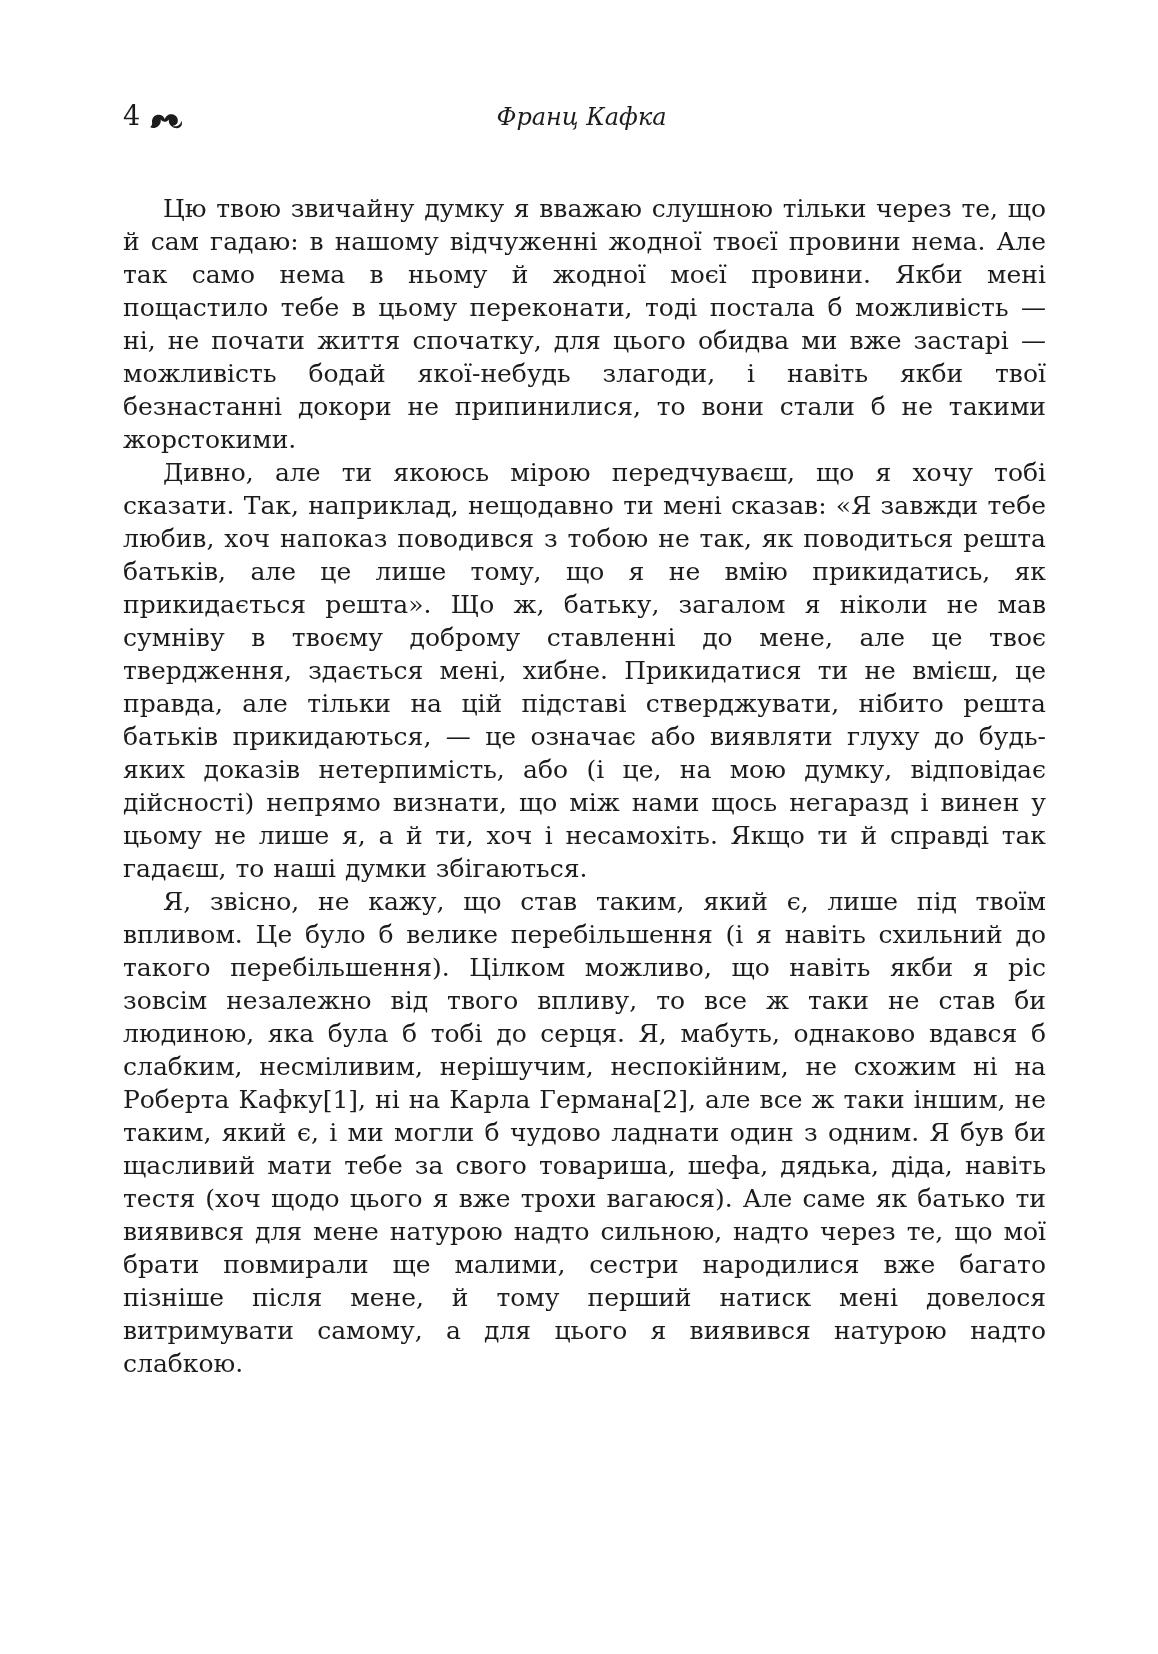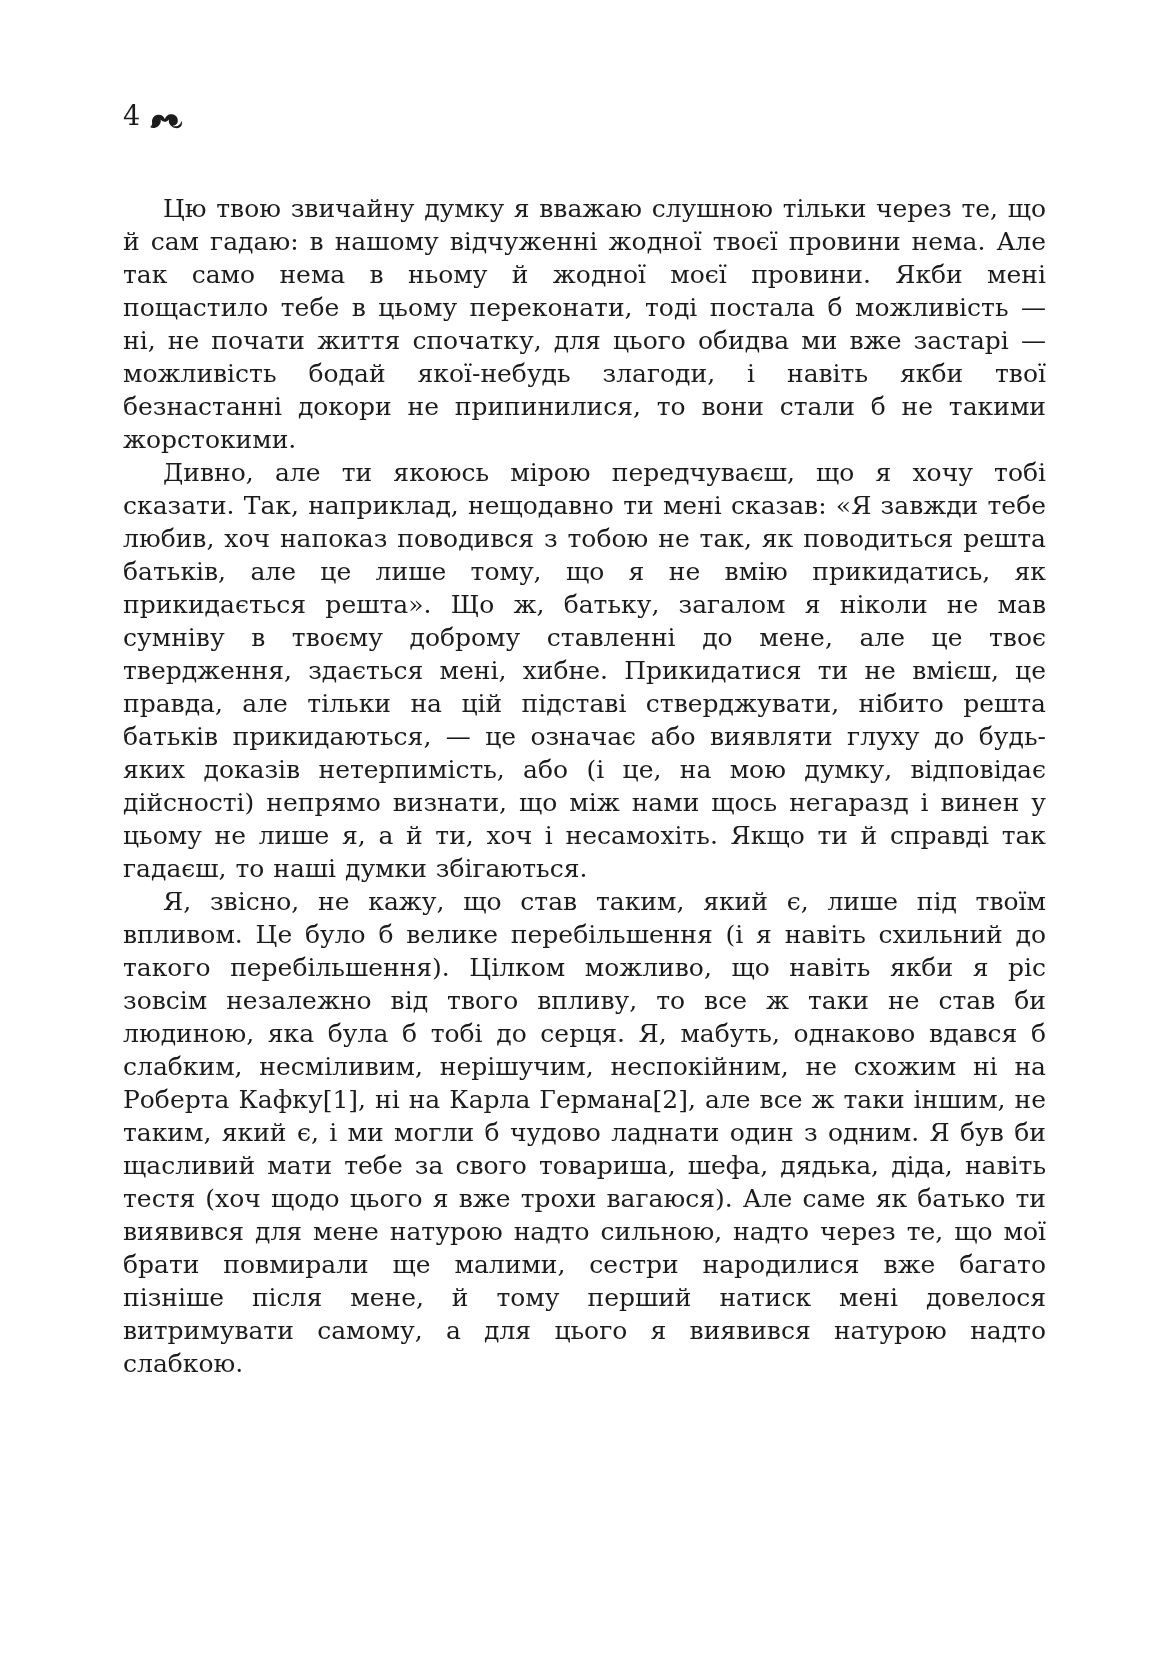--- a/index.html
+++ b/index.html
@@ -89,20 +89,21 @@
                    C27.3,20.0 23.8,19.3 21.5,17.3
                    C19.3,15.4 18.4,12.8 18.9,10.4
                    C17.6,12.0 15.9,12.9 14.8,12.7
                    C13.7,12.9 12.0,12.1 10.7,10.5
                    C11.2,12.9 10.3,15.5 8.1,17.3
                    C5.8,19.2 2.4,19.8 0.0,18.1
                    C1.0,17.7 1.9,16.4 2.2,14.5 Z"></path>
         </svg>
       </span>
     </div>
+    <div class="running-head-title">Франц Кафка</div>
   </div>
 
   <div class="body-text">
     <p>Цю твою звичайну думку я вважаю слушною тільки через те, що й сам гадаю: в нашому відчуженні жодної твоєї провини нема. Але так само нема в ньому й жодної моєї провини. Якби мені пощастило тебе в цьому переконати, тоді постала б можливість — ні, не почати життя спочатку, для цього обидва ми вже застарі — можливість бодай якої-небудь злагоди, і навіть якби твої безнастанні докори не припинилися, то вони стали б не такими жорстокими.</p>
     <p>Дивно, але ти якоюсь мірою передчуваєш, що я хочу тобі сказати. Так, наприклад, нещодавно ти мені сказав: «Я завжди тебе любив, хоч напоказ поводився з тобою не так, як поводиться решта батьків, але це лише тому, що я не вмію прикидатись, як прикидається решта». Що ж, батьку, загалом я ніколи не мав сумніву в твоєму доброму ставленні до мене, але це твоє твердження, здається мені, хибне. Прикидатися ти не вмієш, це правда, але тільки на цій підставі стверджувати, нібито решта батьків прикидаються, — це означає або виявляти глуху до будь-яких доказів нетерпимість, або (і це, на мою думку, відповідає дійсності) непрямо визнати, що між нами щось негаразд і винен у цьому не лише я, а й ти, хоч і несамохіть. Якщо ти й справді так гадаєш, то наші думки збігаються.</p>
     <p>Я, звісно, не кажу, що став таким, який є, лише під твоїм впливом. Це було б велике перебільшення (і я навіть схильний до такого перебільшення). Цілком можливо, що навіть якби я ріс зовсім незалежно від твого впливу, то все ж таки не став би людиною, яка була б тобі до серця. Я, мабуть, однаково вдався б слабким, несміливим, нерішучим, неспокійним, не схожим ні на Роберта Кафку[1], ні на Карла Германа[2], але все ж таки іншим, не таким, який є, і ми могли б чудово ладнати один з одним. Я був би щасливий мати тебе за свого товариша, шефа, дядька, діда, навіть тестя (хоч щодо цього я вже трохи вагаюся). Але саме як батько ти виявився для мене натурою надто сильною, надто через те, що мої брати повмирали ще малими, сестри народилися вже багато пізніше після мене, й тому перший натиск мені довелося витримувати самому, а для цього я виявився натурою надто слабкою.</p>
   </div>
 
 </div>
 

